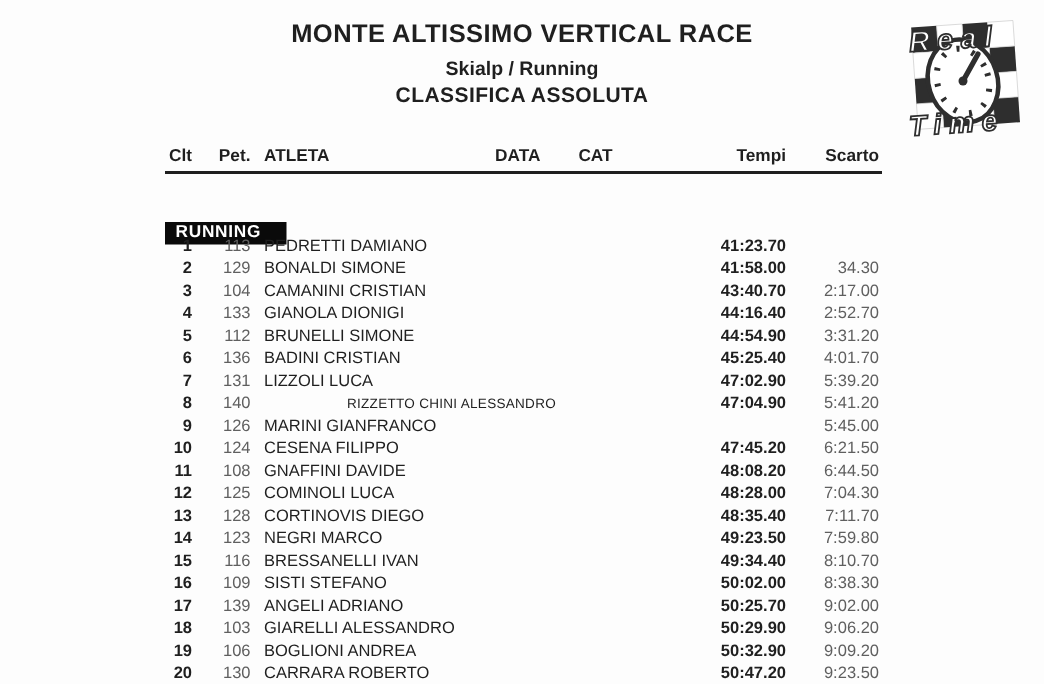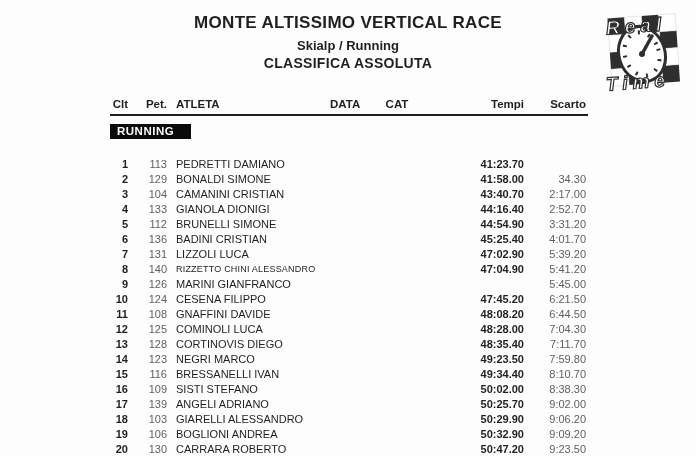--- a/index.html
+++ b/index.html
@@ -30,29 +30,29 @@
   .c-data   { left: 330px; width: 58px;  text-align: left;  font-weight: bold; }
   .c-cat    { left: 372px; width: 50px;  text-align: center;  font-weight: bold; }
   .c-tempi  { left: 424px; width: 100px; text-align: right; font-weight: bold; }
   .c-scarto { left: 520px; width: 66px;  text-align: right; color: var(--muted, #5f5f5f); }
 
   .col-headers { position: absolute; top: 97px; left: 0; width: 696px; height: 15px; font-size: 11.5px; padding-left: 17px; }
   .col-headers .cell { font-weight: bold; color: var(--text, #1f1f1f); }
   .header-rule { position: absolute; top: 114px; left: 110px; width: 478px; height: 2px; background: var(--text, #1f1f1f); }
 
   .section-badge {
-    position: absolute; top: 124px; left: 110px; height: 15px; line-height: 15px;
+    position: absolute; top: 148px; left: 110px; height: 15px; line-height: 15px;
     padding: 0 17px 0 7px;
     background: var(--badge-bg, #0a0a0a); color: var(--badge-text, #fff);
     font-weight: bold; font-size: 11.5px; letter-spacing: .5px;
   }
 
   .rows { position: absolute; top: 157px; left: 0; width: 696px; }
   .row { position: relative; height: 15px; font-size: 11px; }
-  .row .c-atl.condensed { font-size: 9px; letter-spacing: .2px; line-height: 15px; }
+  .row .c-atl.condensed { font-size: 9px; letter-spacing: .2px; line-height: 15px; text-align: center; }
 </style>
 </head>
 <body>
 
 <div class="page">
 
   <div class="hdr">
     <div class="line race-title">MONTE ALTISSIMO VERTICAL RACE</div>
     <div class="line race-subtitle">Skialp / Running</div>
     <div class="line race-class">CLASSIFICA ASSOLUTA</div>

